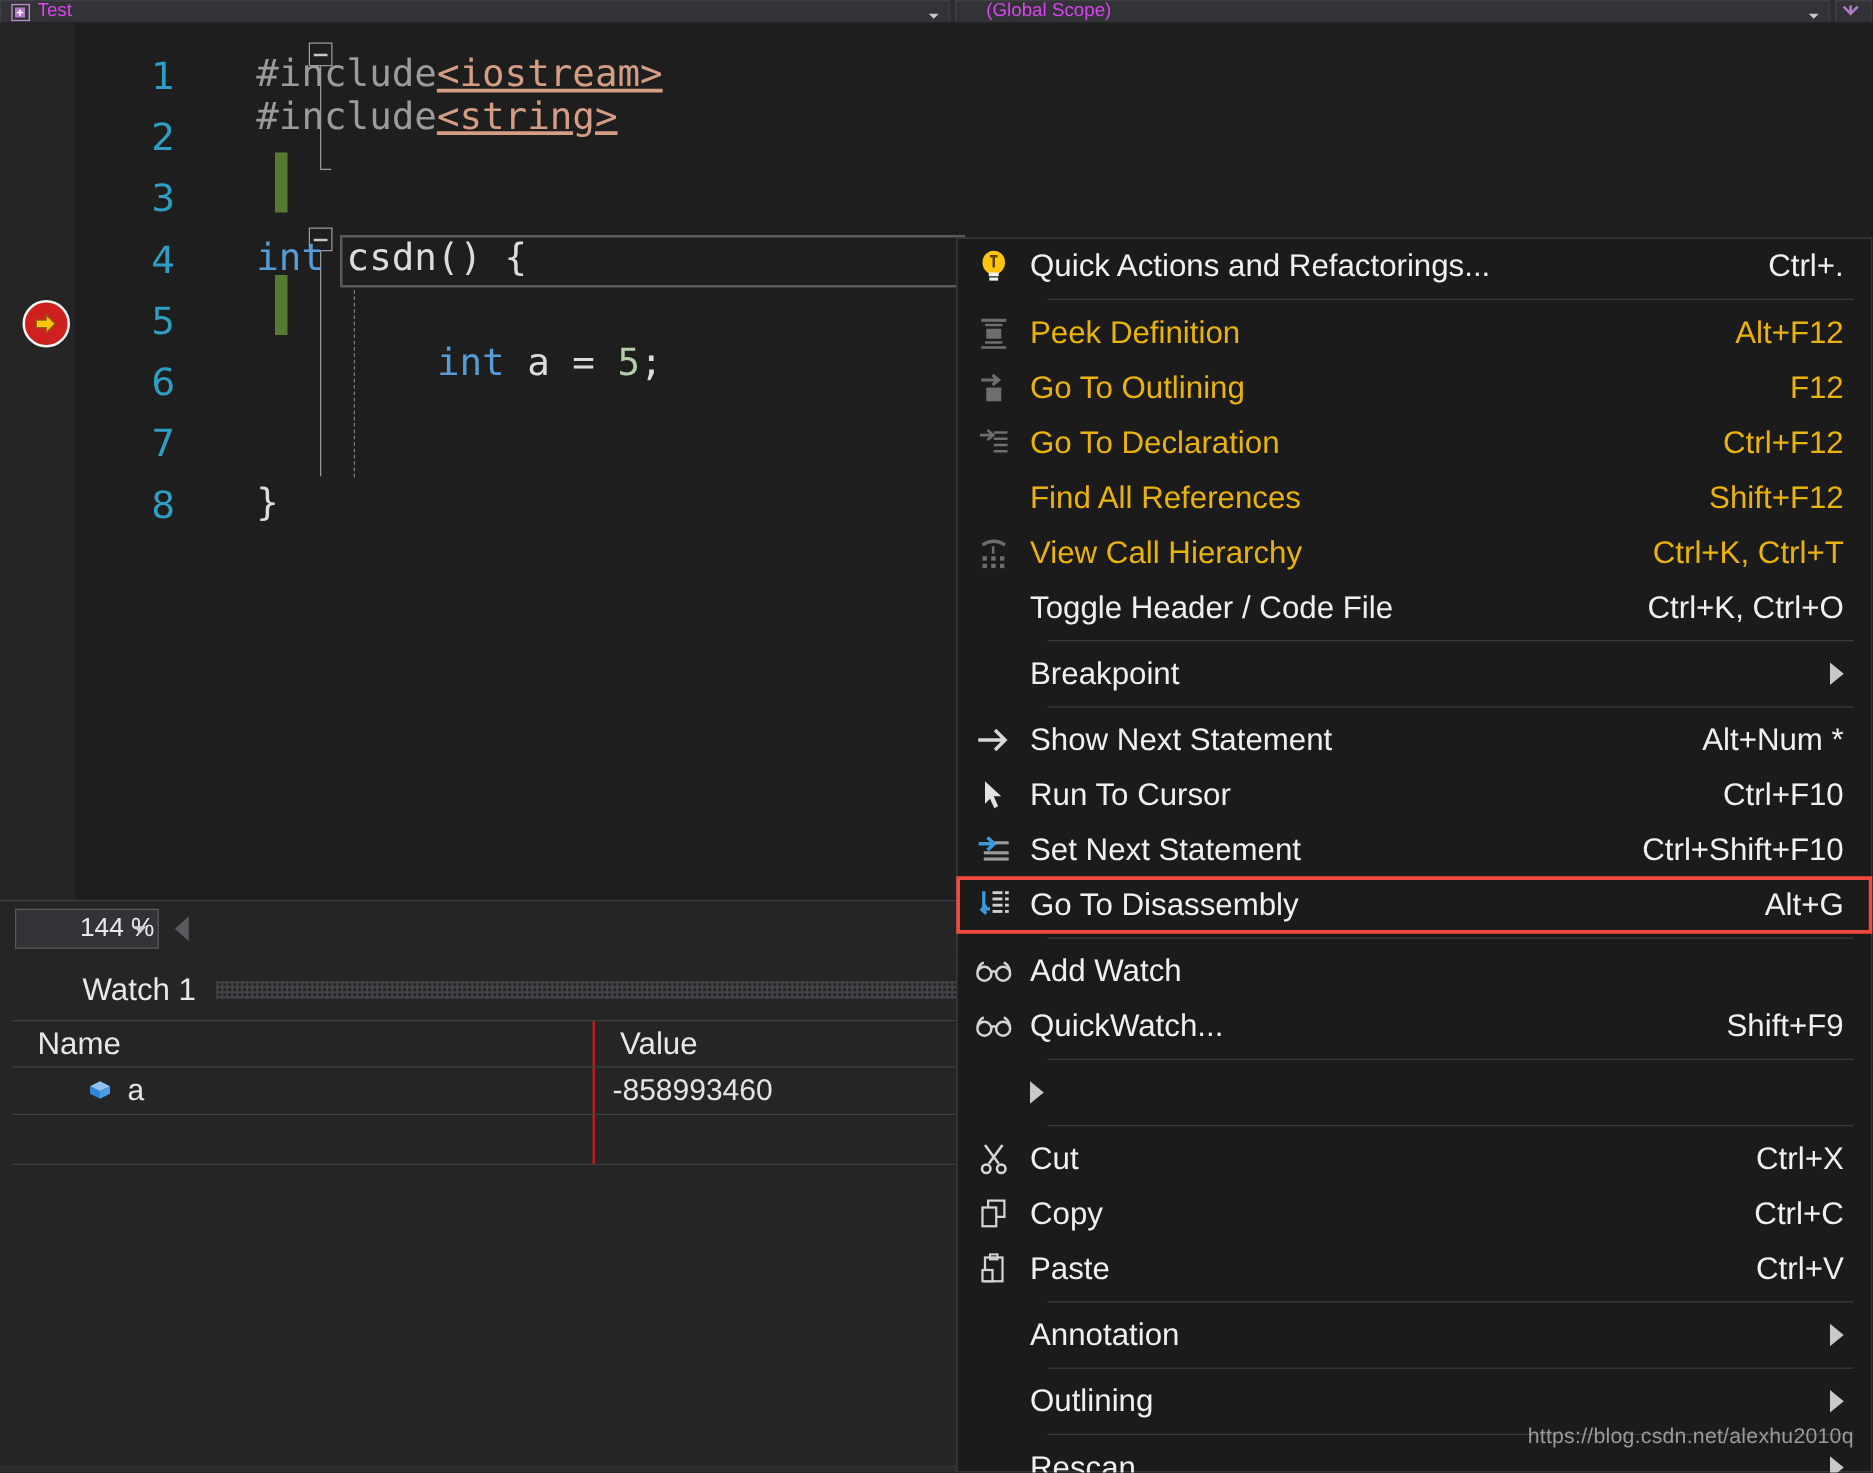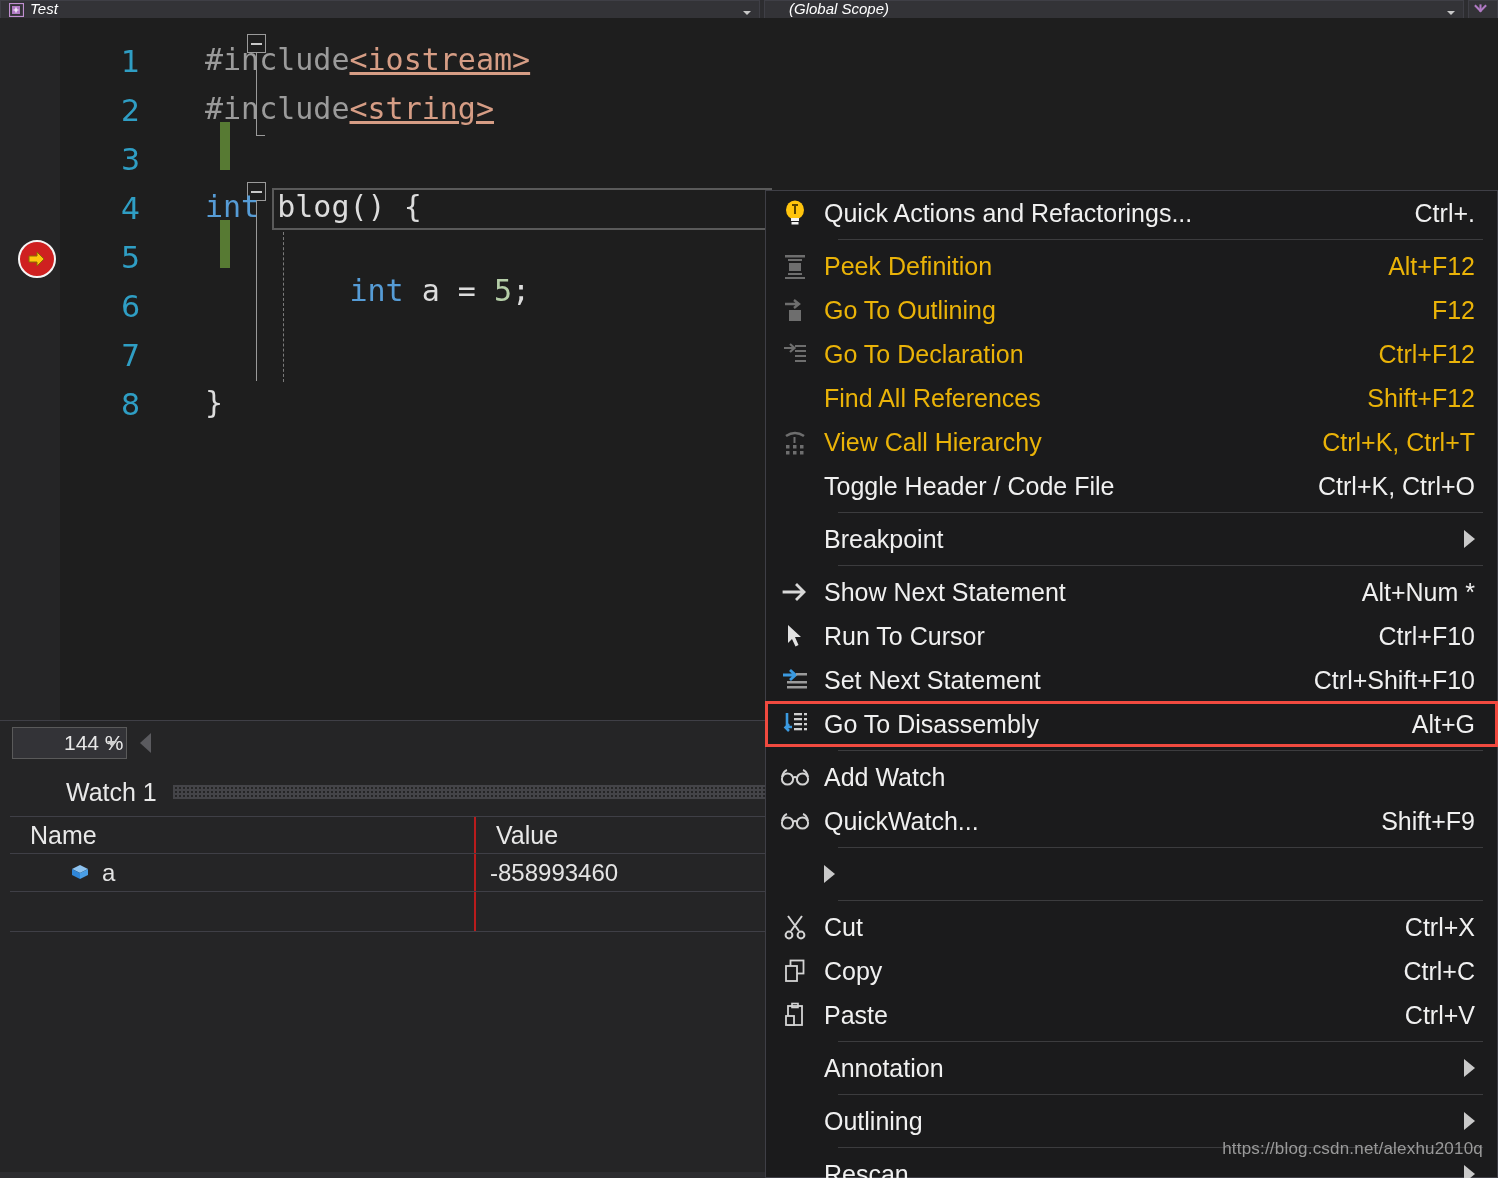--- a/index.html
+++ b/index.html
@@ -25,22 +25,22 @@
     position:relative;
   }
   #combo-file{ width:760px; padding-left:8px; }
   #combo-scope{ width:700px; padding-left:24px; margin-left:4px;}
   #combo-right{ width:30px; margin-left:4px; justify-content:center;}
   .combo-icon{
     width:15px;height:14px;flex:0 0 15px;margin-right:6px;
     display:flex;align-items:center;justify-content:center;
   }
   .combo-label{
-    font-size:15px;color:#ffffff;white-space:nowrap;
-    line-height:14px; position:relative; top:-1px;font-style:italic;
+    font-size:15px;color:#d946ef;white-space:nowrap;
+    line-height:14px; position:relative; top:-1px;
   }
   .combo-arrow{
     position:absolute; right:8px; top:10px;
     width:0;height:0;border-left:4px solid transparent;border-right:4px solid transparent;
     border-top:4px solid #c8c8c8;
   }
 
   
   #editor{
     position:absolute; left:0; top:18px; width:1498px; height:702px;
@@ -261,25 +261,25 @@
   <div class="lnum" style="top:124px;">3</div>
   <div class="lnum" style="top:173px;">4</div>
   <div class="lnum" style="top:222px;">5</div>
   <div class="lnum" style="top:271px;">6</div>
   <div class="lnum" style="top:320px;">7</div>
   <div class="lnum" style="top:369px;">8</div>
 
   <div class="codetext" style="top:24px;font-family:'DejaVu Sans Mono',monospace;font-size:30px;">
     <span class="pre">#include</span><span class="hdr">&lt;iostream&gt;</span>
   </div>
-  <div class="codetext" style="top:73px;font-family:'DejaVu Sans Mono',monospace;font-size:30px;">
+  <div class="codetext" style="top:58px;font-family:'DejaVu Sans Mono',monospace;font-size:30px;">
     <span class="pre">#include</span><span class="hdr">&lt;string&gt;</span>
   </div>
   <div class="codetext" style="top:171px;font-family:'DejaVu Sans Mono',monospace;font-size:30px;">
-    <span class="kw">int</span><span class="plain" style="white-space:pre;"> blog() {</span>
+    <span class="kw">int</span><span class="plain" style="white-space:pre;"> csdn() {</span>
   </div>
   <div class="codetext" style="top:220px;font-family:'DejaVu Sans Mono',monospace;font-size:30px;white-space:pre;">
     <span class="plain" style="white-space:pre;">    </span><span class="kw">int</span><span class="plain" style="white-space:pre;"> a = </span><span class="num">5</span><span class="plain">;</span>
   </div>
   <div class="codetext" style="top:367px;font-family:'DejaVu Sans Mono',monospace;font-size:30px;">
     <span class="plain">}</span>
   </div>
 </div>
 
 <div id="zoombar">

